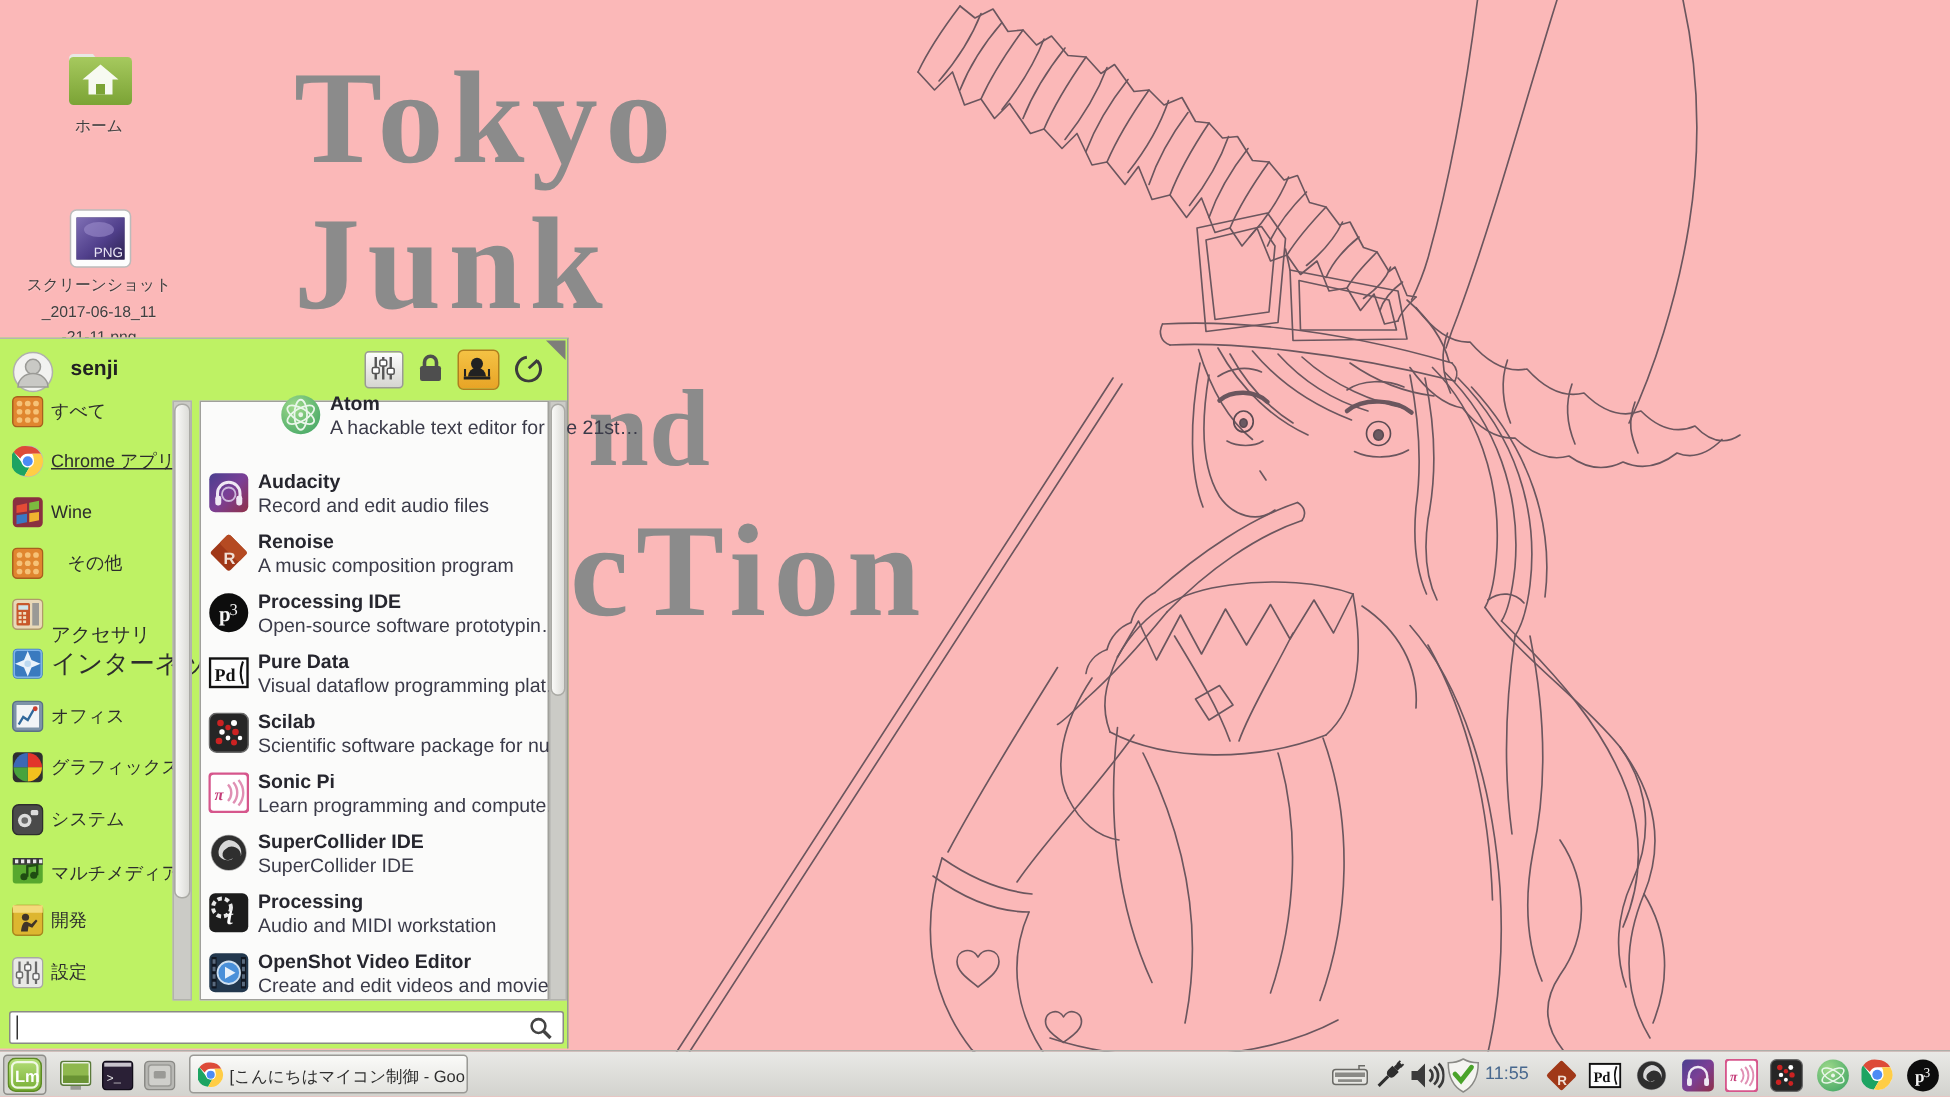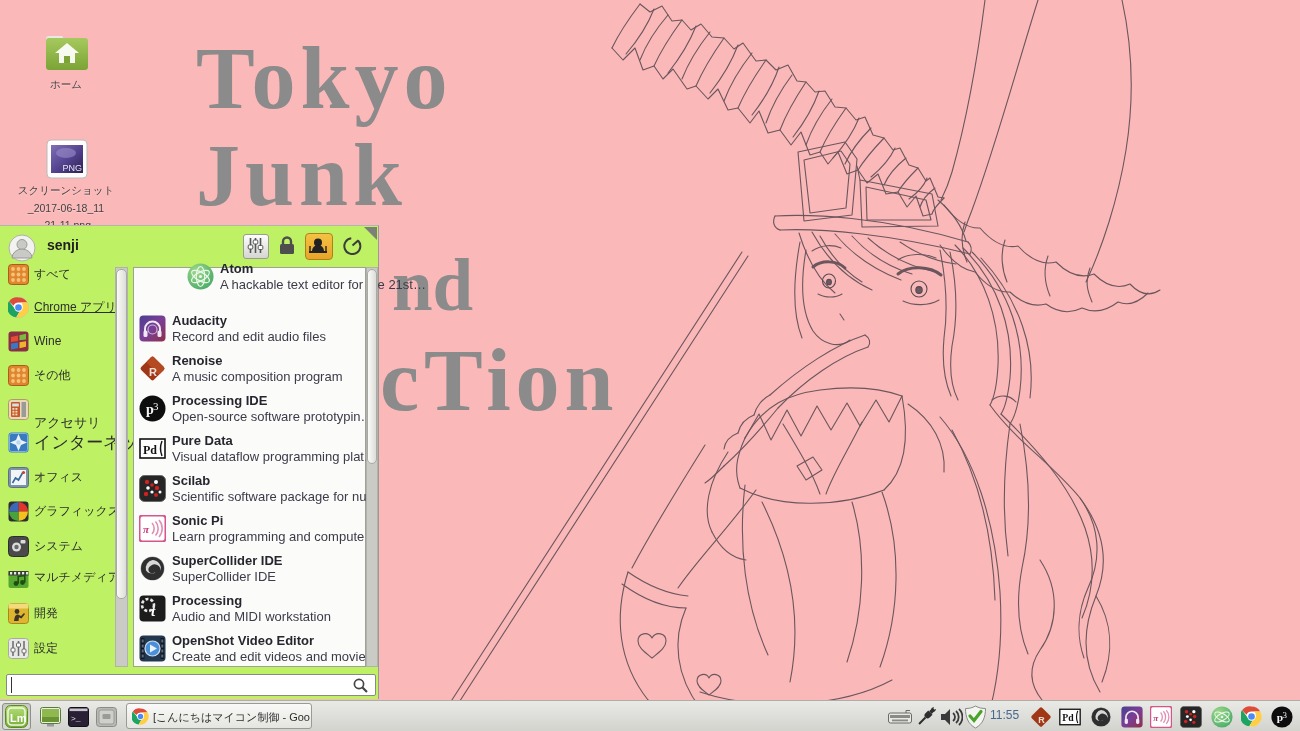--- a/index.html
+++ b/index.html
@@ -251,21 +251,21 @@
         <circle cx="5.0" cy="5.0" r="1.9" fill="#f6c277"></circle>
         <circle cx="5.0" cy="10.5" r="1.9" fill="#f6c277"></circle>
         <circle cx="5.0" cy="16.0" r="1.9" fill="#f6c277"></circle>
         <circle cx="10.5" cy="5.0" r="1.9" fill="#f6c277"></circle>
         <circle cx="10.5" cy="10.5" r="1.9" fill="#f6c277"></circle>
         <circle cx="10.5" cy="16.0" r="1.9" fill="#f6c277"></circle>
         <circle cx="16.0" cy="5.0" r="1.9" fill="#f6c277"></circle>
         <circle cx="16.0" cy="10.5" r="1.9" fill="#f6c277"></circle>
         <circle cx="16.0" cy="16.0" r="1.9" fill="#f6c277"></circle>
       </svg>
-      <span style="margin-left:5px;font-size:12px;color:#2d2d2d;white-space:nowrap;">その他</span>
+      <span style="margin-left:16px;font-size:12px;color:#2d2d2d;white-space:nowrap;">その他</span>
     </div>
 <div style="position:absolute;left:8px;top:172px;height:22px;display:flex;align-items:center;">
       <svg width="21" height="21" viewBox="0 0 21 21">
         <rect x="0.5" y="0.5" width="20" height="20" rx="3" fill="#e8d9b8" stroke="#b09a6a"></rect>
         <rect x="3" y="3" width="9" height="15" rx="1" fill="#c8582a"></rect>
         <rect x="4.2" y="4.5" width="6.6" height="3" fill="#cfe4ea"></rect>
         <rect x="13.5" y="3" width="4.5" height="15" fill="#9a9a96"></rect>
         <rect x="4.4" y="9.0" width="2" height="1.8" fill="#f0e0c0"></rect>
         <rect x="7.4" y="9.0" width="2" height="1.8" fill="#f0e0c0"></rect>
         <rect x="4.4" y="11.8" width="2" height="1.8" fill="#f0e0c0"></rect>
@@ -305,21 +305,21 @@
     </div>
 <div style="position:absolute;left:8px;top:309px;height:22px;display:flex;align-items:center;">
       <svg width="21" height="21" viewBox="0 0 21 21">
         <rect x="0.5" y="0.5" width="20" height="20" rx="4" fill="#4a4a4a" stroke="#2e2e2e"></rect>
         <circle cx="8.5" cy="11" r="4.5" fill="#dcdcdc"></circle>
         <circle cx="8.5" cy="11" r="2.2" fill="#6a6a6a"></circle>
         <rect x="12.5" y="4" width="5" height="3.5" rx="1" fill="#dcdcdc"></rect>
       </svg>
       <span style="margin-left:5px;font-size:12px;color:#2d2d2d;white-space:nowrap;">システム</span>
     </div>
-<div style="position:absolute;left:8px;top:343px;height:22px;display:flex;align-items:flex-start;">
+<div style="position:absolute;left:8px;top:343px;height:22px;display:flex;align-items:flex-end;">
       <svg width="21" height="21" viewBox="0 0 21 21">
         <rect x="0.5" y="2" width="20" height="17" rx="2" fill="#57a82e"></rect>
         <rect x="0.5" y="2" width="20" height="4.5" fill="#3a3a3a"></rect>
         <rect x="2" y="3" width="2.2" height="2.5" fill="#e8e8e8"></rect>
         <rect x="6" y="3" width="2.2" height="2.5" fill="#e8e8e8"></rect>
         <rect x="10" y="3" width="2.2" height="2.5" fill="#e8e8e8"></rect>
         <rect x="14" y="3" width="2.2" height="2.5" fill="#e8e8e8"></rect>
         <rect x="18" y="3" width="2.2" height="2.5" fill="#e8e8e8"></rect>
         <circle cx="8" cy="14.5" r="2.4" fill="#1f4d12"></circle>
         <circle cx="14.5" cy="13.5" r="2.4" fill="#1f4d12"></circle>

